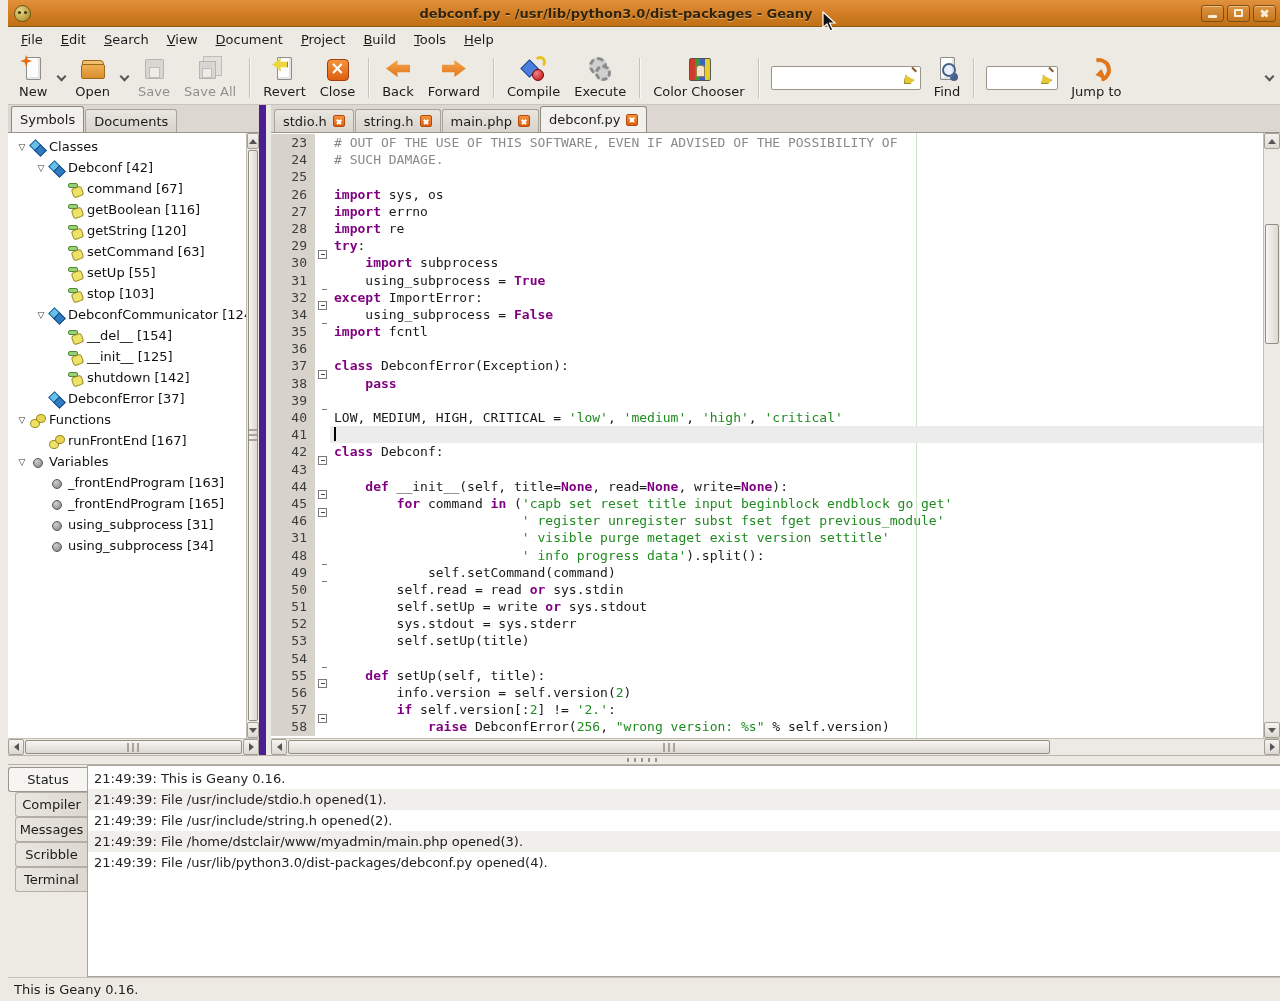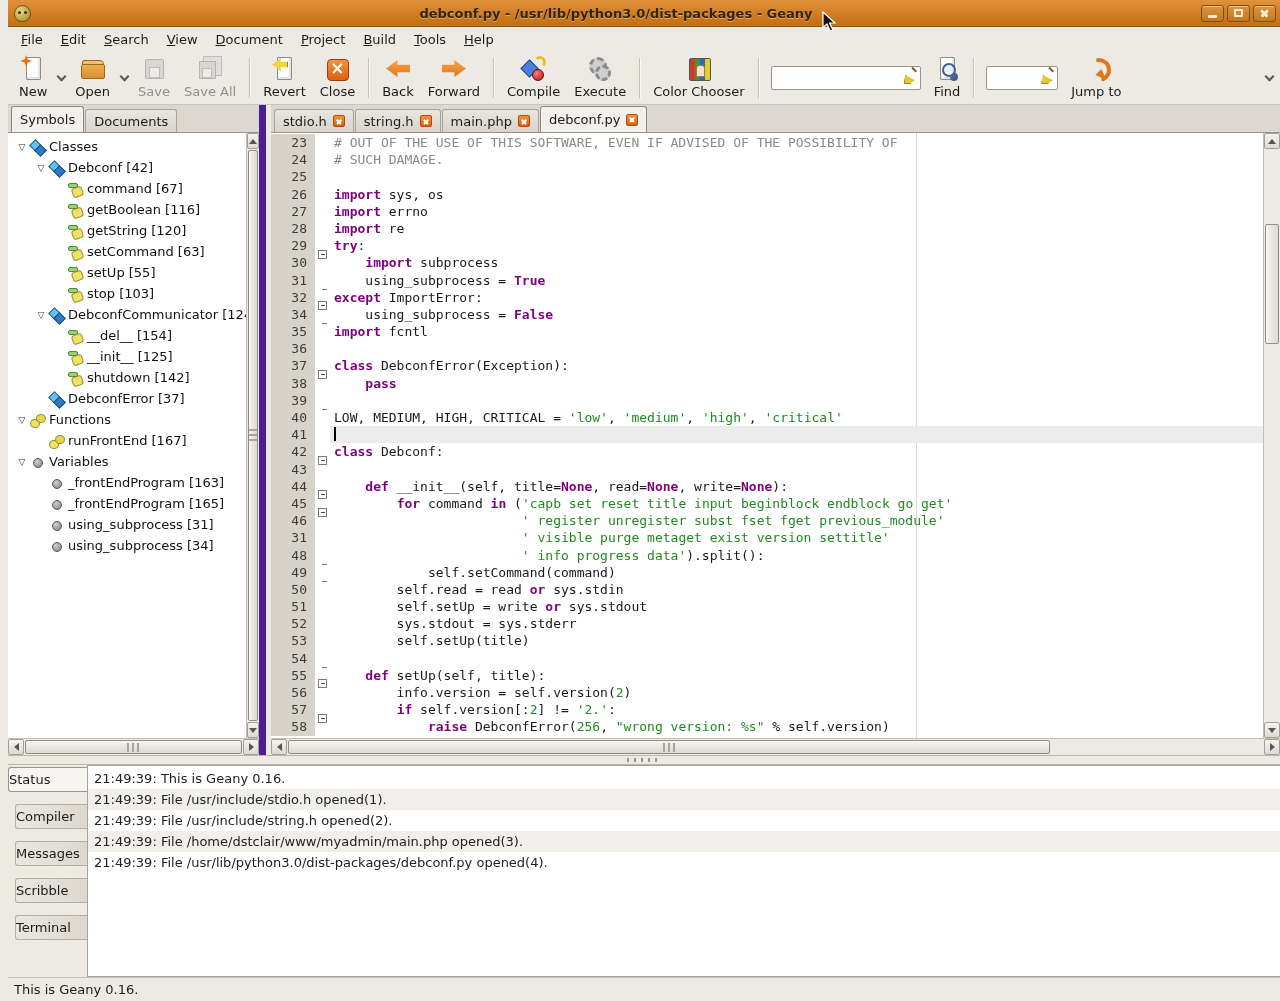--- a/index.html
+++ b/index.html
@@ -145,22 +145,22 @@
   .hthumb { position:absolute; top:1px; bottom:1px; background:linear-gradient(#f7f5f2,#dcd8d1); border:1px solid #938e83; border-radius:2px; display:flex; align-items:center; justify-content:center; }
   .hgrip { width:13px; height:9px; background:repeating-linear-gradient(90deg,#aaa49a 0 2px,transparent 2px 5px); }
   .vgrip { width:9px; height:13px; background:repeating-linear-gradient(#aaa49a 0 2px,transparent 2px 5px); }
   .sb-vscroll { position:absolute; right:0; top:0; bottom:0; width:13px; background:#eceae5; border-left:1px solid #c2beb4; display:flex; flex-direction:column; }
 
   
   .hsplit { flex:0 0 10px; background:#edeae4; border-top:1px solid #b9b5ab; border-bottom:1px solid #b9b5ab; display:flex; align-items:center; justify-content:center; }
   .hsplit .dots { width:34px; height:4px; background:repeating-linear-gradient(90deg,#9a9588 0 2px,transparent 2px 7px); }
   .msgwin { flex:0 0 212px; display:flex; background:#edeae4; min-height:0; }
   .msg-tabs { width:79px; flex:0 0 79px; padding-top:2px; display:flex; flex-direction:column; align-items:flex-end; }
-  .mtab { width:72px; height:25px; line-height:24px; border:1px solid #b3afa5; border-right:none; border-radius:3px 0 0 3px;
-    background:linear-gradient(90deg,#eae7e1,#dcd8d0); margin-bottom:12px; }
+  .mtab { width:72px; height:25px; line-height:24px; text-align:center; border:1px solid #b3afa5; border-right:none; border-radius:3px 0 0 3px;
+    background:linear-gradient(90deg,#eae7e1,#dcd8d0); margin-bottom:0px; }
   .mtab.active { width:79px; background:#f6f5f2; border-color:#9b968b; font-weight:normal; }
   .msg-list { flex:1; background:#fff; border:1px solid #a9a49a; border-right:none; overflow:hidden; padding-top:2px; }
   .mrow { height:21px; line-height:21px; padding-left:6px; color:#222; white-space:nowrap; }
   .mrow.alt { background:#f0efeb; }
   .statusbar { flex:0 0 24px; background:#edeae4; border-top:1px solid #c5c1b8; display:flex; align-items:center; padding-left:6px; }
 
   
   #cursor { position:absolute; left:822px; top:11px; z-index:99; pointer-events:none; }
 </style>
 </head>

